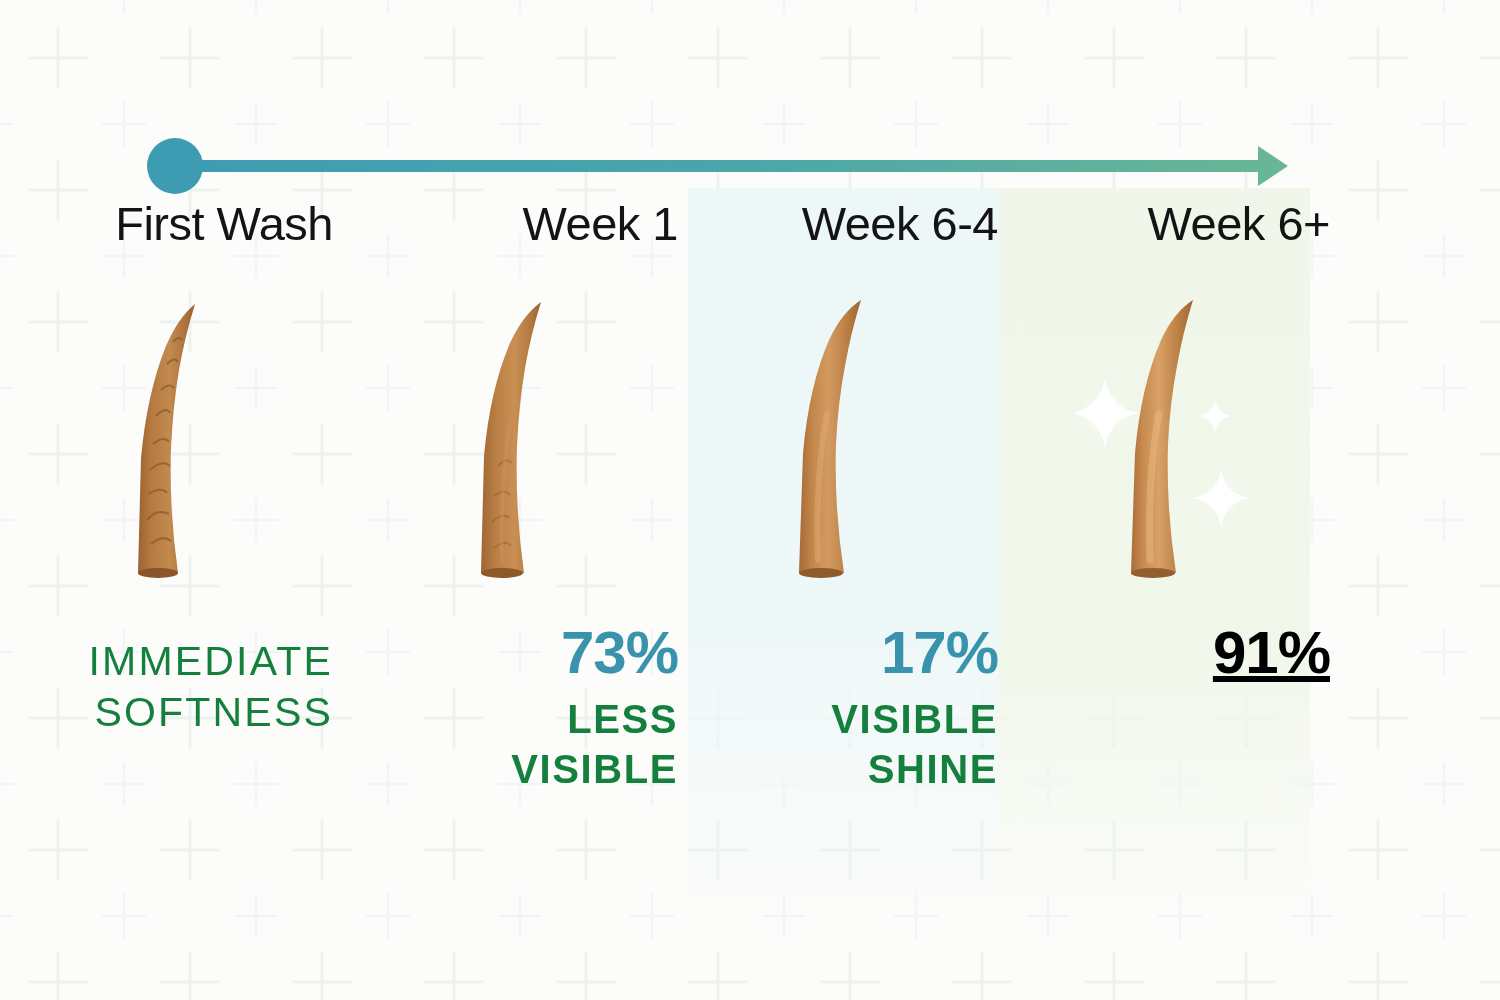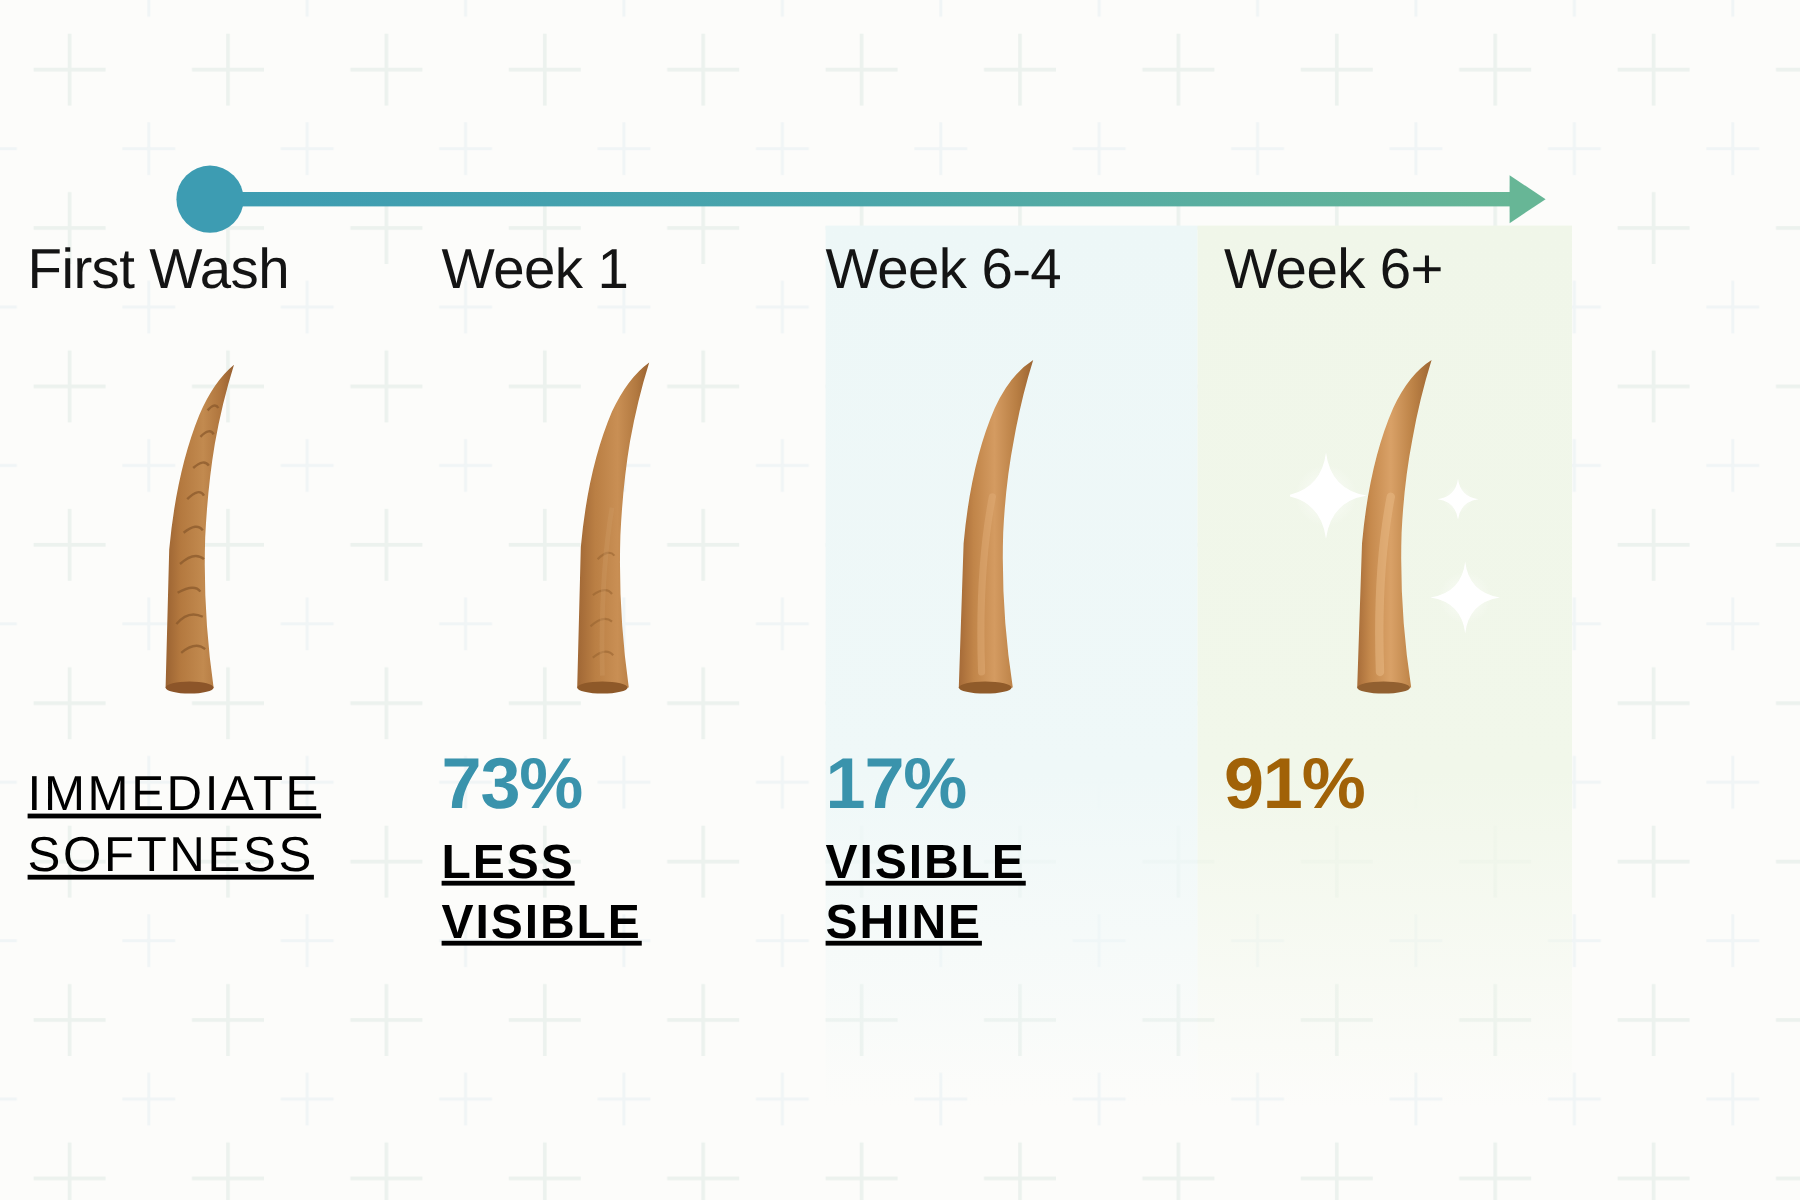--- a/index.html
+++ b/index.html
@@ -67,21 +67,21 @@
     position: absolute;
     left: 0;
     top: 0;
     width: 1500px;
     height: 1000px;
   }
   .stage-col {
     position: absolute;
     top: 200px;
     width: 310px;
-    text-align: left;
+    text-align: right;
   }
   .col-0 { left: 23px;  }
   .col-1 { left: 368px; }
   .col-2 { left: 688px; }
   .col-3 { left: 1020px; }
 
   .stage-title {
     font-size: 47px;
     font-weight: 400;
     color: #141414;
@@ -105,31 +105,30 @@
     margin-top: 26px;
   }
   .stat-pct {
     font-size: 60px;
     font-weight: 700;
     line-height: 0.95;
     letter-spacing: -1px;
     margin: 0;
   }
   .pct-teal  { color: #3a93ac; }
-  .pct-green { color: #a16207; }
+  .pct-green { color: #000000; text-decoration: underline; }
 
   .stat-caption {
     font-size: 40px;
     font-weight: 700;
-    color: #000000;
+    color: #15803d;
     letter-spacing: 1.6px;
     line-height: 1.24;
     margin: 14px 0 0 0;
     white-space: pre-line;
-    text-decoration: underline;
   }
   .stat-caption.light {
     font-weight: 400;
     letter-spacing: 2.2px;
     font-size: 41px;
   }
   .stat-block.first {
     margin-top: 38px;
   }
 </style>

